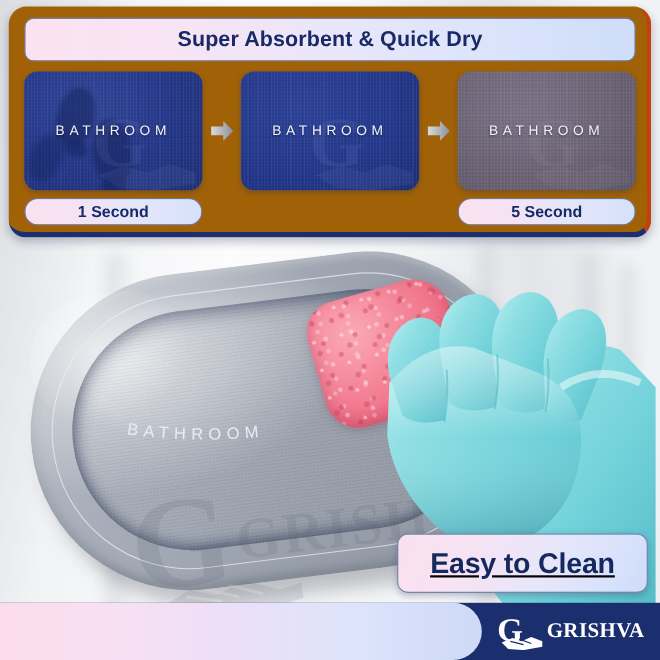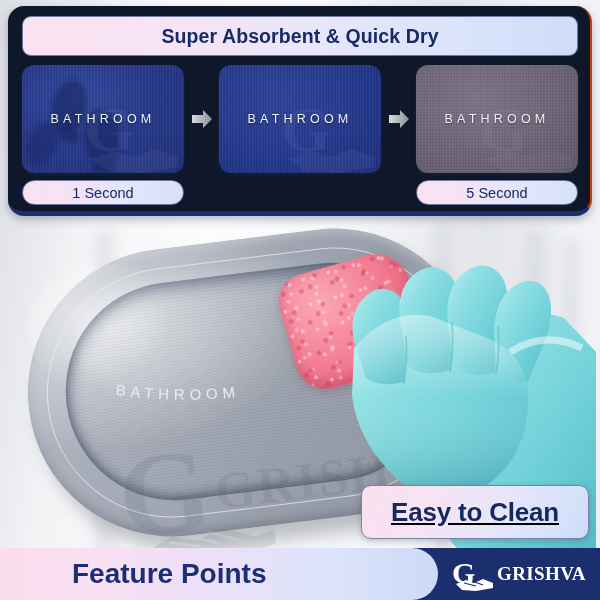--- a/index.html
+++ b/index.html
@@ -150,24 +150,24 @@
   .glove {
     position:absolute; left:296px; top:256px;
     width:300px; height:300px;
   }
   .glove svg { width:100%; height:100%; overflow:visible; }
 
   
   .top-card {
     position:absolute; left:8px; top:6px;
     width:584px; height:210px;
-    background:#0f172a;
+    background:#a16207;
     border-radius:16px;
     border-bottom:5px solid #1b2f6e;
-    border-right:2px solid #c2410c;
+    border-right:4px solid #c2410c;
     box-shadow:0 4px 9px rgba(40,50,80,.30);
     text-align:right;
   }
   .banner {
     position:absolute; left:14px; top:10px;
     width:556px; height:40px;
     border-radius:9px;
     border:1px solid #6f7ba6;
     background: linear-gradient(90deg, #fbe2f0 0%, #f7e4f4 24%, #e9e6fa 52%, #dbe4fb 76%, #cfddf9 100%);
     display:flex; align-items:center; justify-content:center;
@@ -224,21 +224,21 @@
     position:absolute; left:14px; top:174px;
     width:556px; height:26px;
     display:flex; justify-content:space-between;
   }
   .sec-pill {
     width:162px; height:25px;
     border-radius:13px;
     border:1px solid #6b779f;
     background: linear-gradient(90deg, #fbe1ef 0%, #f4e3f4 30%, #e4e6fa 62%, #d6e1fa 100%);
     display:flex; align-items:center; justify-content:center;
-    font-size:14.5px; font-weight:normal; color:#172a66;
+    font-size:14.5px; font-weight:bold; color:#172a66;
   }
 
   
   .easy-badge {
     position:absolute; left:361px; top:485px;
     width:228px; height:54px;
     border-radius:10px;
     border:1px solid #7984ab;
     background: linear-gradient(115deg, #fae0ef 0%, #f6e3f3 28%, #e8e6fa 58%, #d9e2fb 84%, #cedcf8 100%);
     box-shadow:0 2px 6px rgba(40,50,80,.28);
@@ -422,21 +422,20 @@
     </div>
 
   </div>
 
   <div class="easy-badge">
     <span class="easy-text">Easy to Clean</span>
   </div>
 
   <div class="bottom-bar">
     <div class="bb-grad"></div>
-    <div class="bb-title">Feature Points</div>
     <div class="logo">
       <div class="logo-mark">
         <svg viewBox="0 0 44 34">
           <text x="0" y="26" font-family="Liberation Serif, serif" font-size="30" font-weight="bold" fill="#ffffff">G</text>
           <path d="M4 27 L14 23 L22 26 L31 22 L41 26 L41 31 L24 34 L10 33 Z" fill="#ffffff"></path>
           <path d="M12 26 L24 29 M20 24 L31 28" stroke="#1b2f6e" stroke-width="1.2" fill="none"></path>
         </svg>
       </div>
       <span class="logo-name">GRISHVA</span>
     </div>

